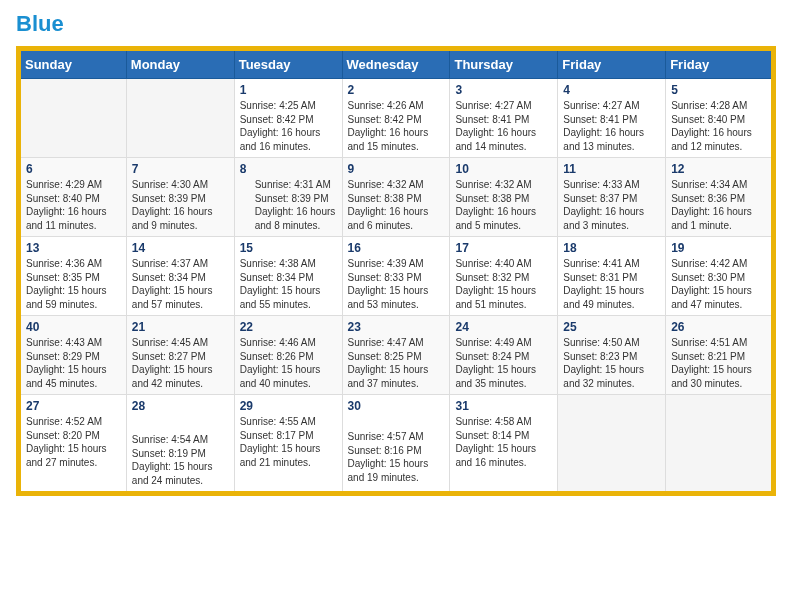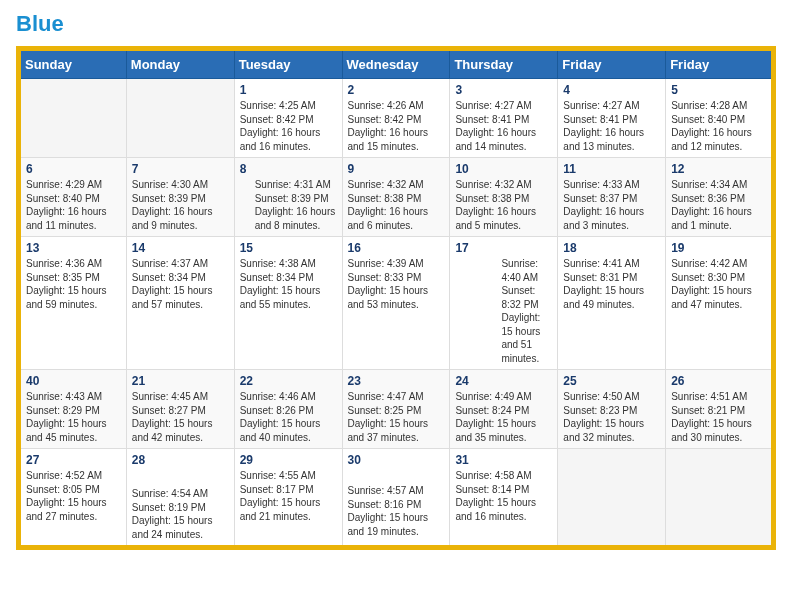--- a/index.html
+++ b/index.html
@@ -218,21 +218,21 @@
         </td>
         <td>
           <div class="day-number">16</div>
           <div class="day-info" style="white-space: pre-line;">Sunrise: 4:39 AM
 Sunset: 8:33 PM
 Daylight: 15 hours
 and 53 minutes.</div>
         </td>
         <td>
           <div class="day-number">17</div>
-          <div class="day-info" style="white-space: pre-line; margin-left: 46px;">Sunrise: 4:40 AM
+          <div class="day-info" style="white-space: pre-line;">Sunrise: 4:40 AM
 Sunset: 8:32 PM
 Daylight: 15 hours
 and 51 minutes.</div>
         </td>
         <td>
           <div class="day-number">18</div>
           <div class="day-info" style="white-space: pre-line;">Sunrise: 4:41 AM
 Sunset: 8:31 PM
 Daylight: 15 hours
 and 49 minutes.</div>
@@ -293,21 +293,21 @@
           <div class="day-info" style="white-space: pre-line;">Sunrise: 4:51 AM
 Sunset: 8:21 PM
 Daylight: 15 hours
 and 30 minutes.</div>
         </td>
       </tr>
       <tr>
         <td>
           <div class="day-number">27</div>
           <div class="day-info" style="white-space: pre-line;">Sunrise: 4:52 AM
-Sunset: 8:05 PM
+Sunset: 8:20 PM
 Daylight: 15 hours
 and 27 minutes.</div>
         </td>
         <td>
           <div class="day-number">28</div>
           <div class="day-info" style="white-space: pre-line; margin-top: 20px;">Sunrise: 4:54 AM
 Sunset: 8:19 PM
 Daylight: 15 hours
 and 24 minutes.</div>
         </td>

